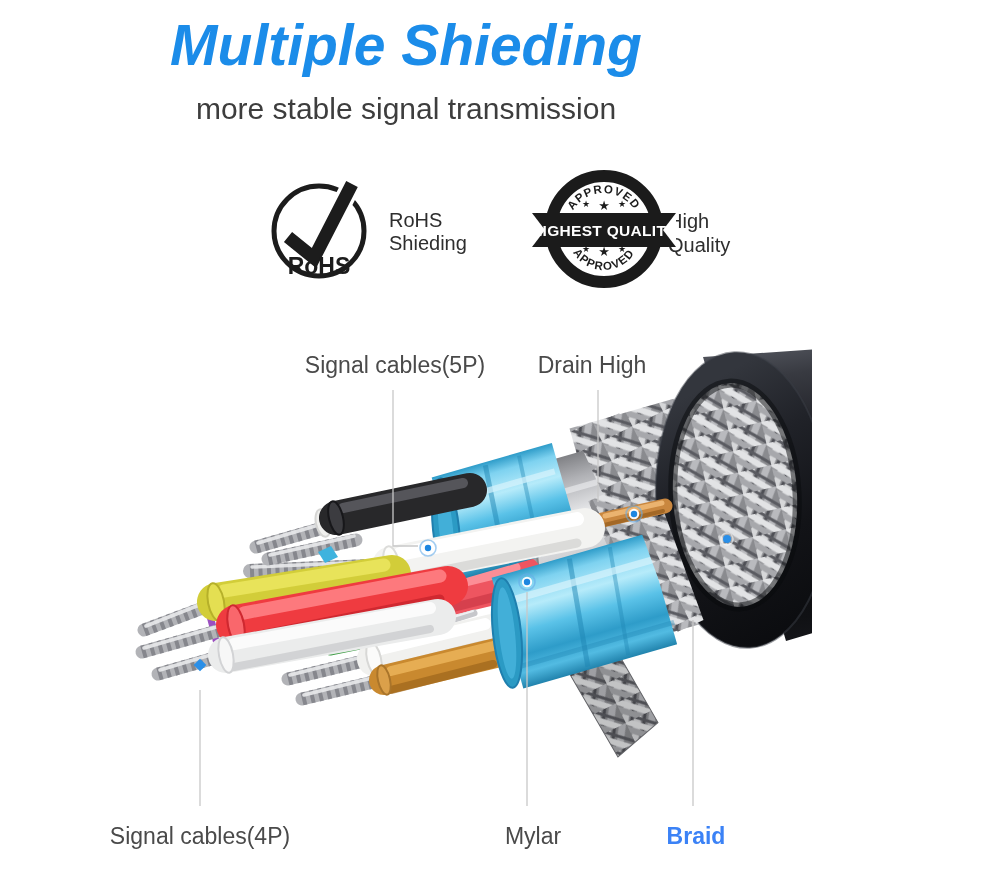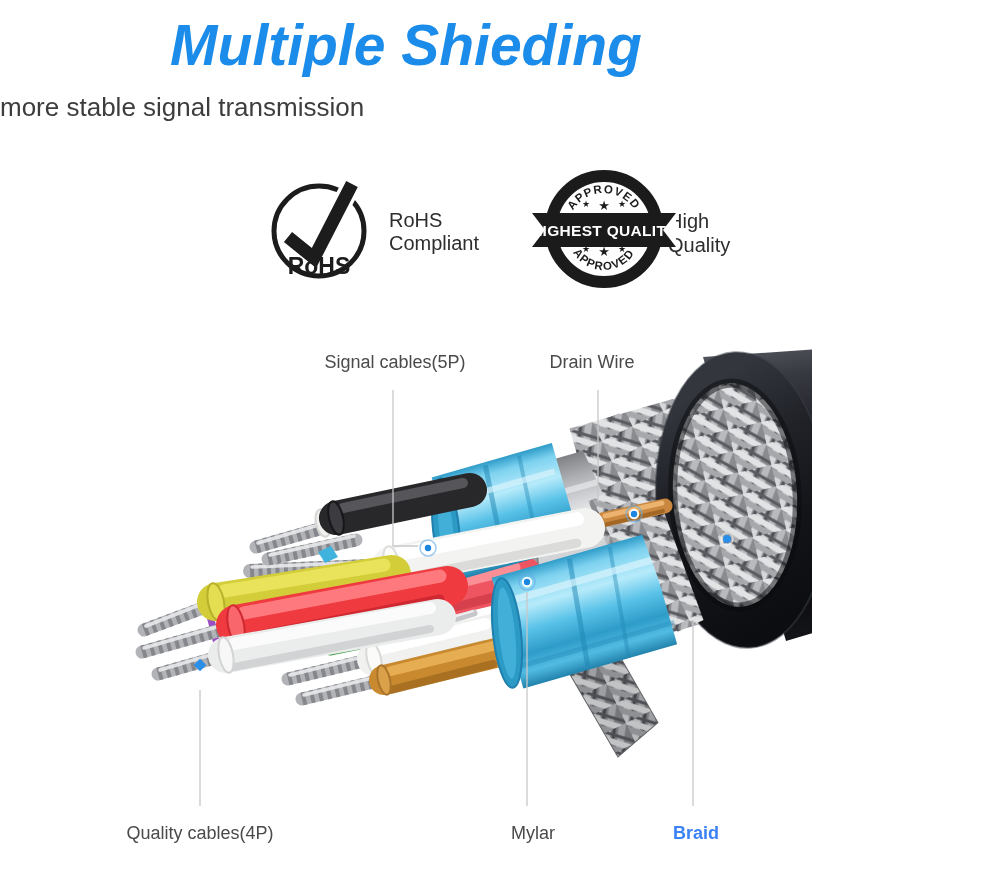--- a/index.html
+++ b/index.html
@@ -1,45 +1,45 @@
 <!DOCTYPE html>
 <html><head>
 <meta charset="utf-8">
 <style>
   html,body{margin:0;padding:0;background:#ffffff;}
   .page{position:relative;width:812px;height:893px;overflow:hidden;background:#ffffff;
         font-family:"Liberation Sans",sans-serif;}
   .title{position:absolute;top:12px;left:0;width:100%;text-align:center;
          font-size:57px;font-weight:700;font-style:italic;color:#1b8ce9;letter-spacing:0px;}
-  .subtitle{position:absolute;top:92px;left:0;width:100%;text-align:left;
-            font-size:26px;color:#3d3d3d;}
+  .subtitle{position:absolute;top:92px;left:0;width:100%;text-align:center;
+            font-size:30px;color:#3d3d3d;}
   .badge-label{position:absolute;font-size:20px;color:#2e2e2e;}
   .rohs-label{left:389px;top:209px;line-height:23px;}
   .hq-label{left:668px;top:209px;line-height:24px;}
-  .lbl{position:absolute;transform:translateX(-50%);font-size:18px;color:#4a4a4a;
+  .lbl{position:absolute;transform:translateX(-50%);font-size:23px;color:#4a4a4a;
        white-space:nowrap;}
   .lbl-5p{left:395px;top:352px;}
   .lbl-drain{left:592px;top:352px;}
   .lbl-4p{left:200px;top:823px;}
   .lbl-mylar{left:533px;top:823px;}
   .lbl-braid{left:696px;top:823px;font-weight:700;color:#3b82f6;}
   .lbl-pvc{left:856px;top:823px;text-align:center;line-height:30px;}
   svg{position:absolute;top:0;left:0;}
 </style>
 </head>
 <body>
 
 <div class="page">
 
   <div class="title">Multiple Shieding</div>
   <div class="subtitle">more stable signal transmission</div>
 
   <div class="badge-label rohs-label">
     <div>RoHS</div>
-    <div>Compliant</div>
+    <div>Shieding</div>
   </div>
   <div class="badge-label hq-label">
     <div>High</div>
     <div>Quality</div>
   </div>
 
   <svg width="1000" height="893" viewBox="0 0 1000 893">
     <defs>
       <linearGradient id="gPVC" gradientUnits="userSpaceOnUse" x1="745" y1="350" x2="790" y2="650">
         <stop offset="0" stop-color="#50535b"></stop>
@@ -316,18 +316,18 @@
         <g>
           <circle cx="857" cy="461" r="6" fill="none" stroke="#ffffff" stroke-width="1.6" opacity="0.55"></circle>
           <circle cx="857" cy="461" r="4" fill="#2a8fe8"></circle>
         </g>
         <rect x="195.5" y="660.5" width="9" height="9" transform="rotate(45 200 665)" fill="#2a8fe8"></rect>
       </g>
     </g>
   </svg>
 
   <div class="lbl lbl-5p">Signal cables(5P)</div>
-  <div class="lbl lbl-drain">Drain Wire</div>
-  <div class="lbl lbl-4p">Quality cables(4P)</div>
+  <div class="lbl lbl-drain">Drain High</div>
+  <div class="lbl lbl-4p">Signal cables(4P)</div>
   <div class="lbl lbl-mylar">Mylar</div>
   <div class="lbl lbl-braid">Braid</div>
 
 </div>
 
 </body></html>

